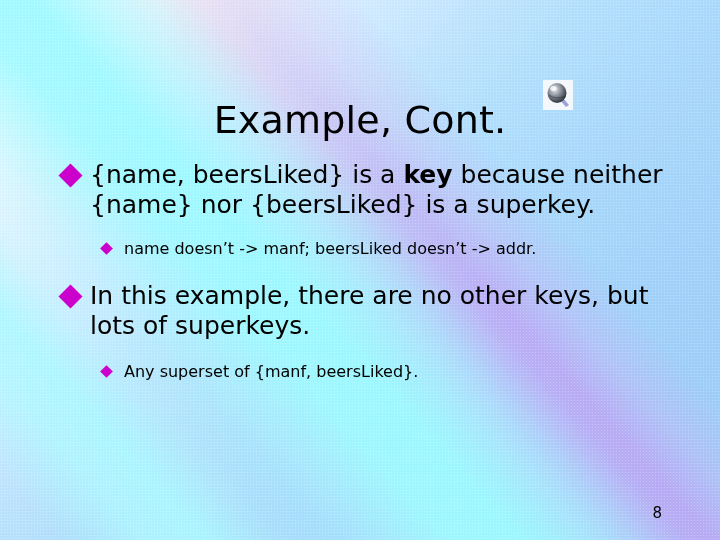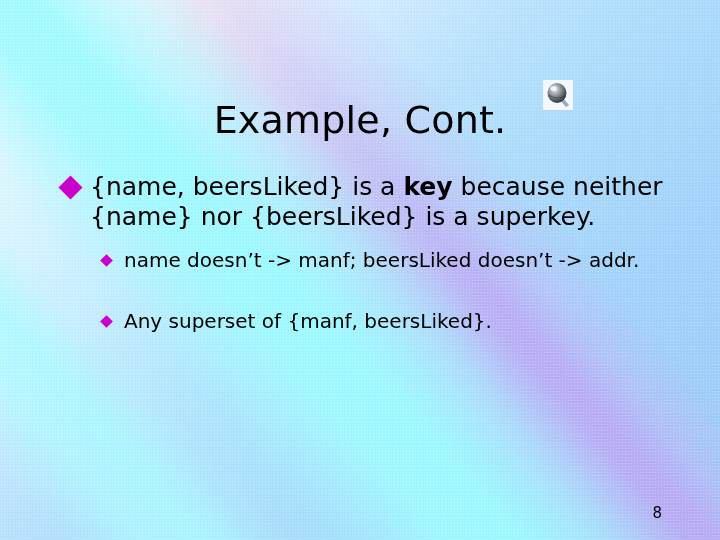--- a/index.html
+++ b/index.html
@@ -130,21 +130,21 @@
     width: 30px;
     height: 30px;
     background: #f4f7fb;
     display: block;
   }
   #title-emblem svg { display: block; }
 
   #body {
     position: absolute;
     left: 58px;
-    top: 172px;
+    top: 160px;
     width: 612px;
   }
 
   .lvl1 {
     position: relative;
     padding-left: 32px;
     font-size: 25px;
     line-height: 30px;
     color: #000000;
     margin-bottom: 2px;
@@ -158,21 +158,21 @@
     background: #cc00cc;
     transform: rotate(45deg);
   }
   .lvl1 .txt { display: block; }
   .lvl1 b { font-weight: bold; }
 
   .lvl2 {
     position: relative;
     margin-left: 40px;
     padding-left: 26px;
-    font-size: 20px;
+    font-size: 16px;
     line-height: 25px;
     color: #000000;
   }
   .lvl2 .bullet-diamond {
     position: absolute;
     left: 4px;
     top: 8px;
     width: 9px;
     height: 9px;
     background: #cc00cc;
@@ -236,20 +236,24 @@
 
       <div class="spacer-a"></div>
 
       <div class="lvl2">
         <span class="bullet-diamond"></span>
         <span class="txt">name doesn’t -&gt; manf; beersLiked doesn’t -&gt; addr.</span>
       </div>
 
       <div class="spacer-b"></div>
 
+      <div class="lvl1">
+        <span class="bullet-diamond"></span>
+        <span class="txt">In this example, there are no other keys, but lots of superkeys.</span>
+      </div>
 
       <div class="spacer-c"></div>
 
       <div class="lvl2">
         <span class="bullet-diamond"></span>
         <span class="txt">Any superset of {manf, beersLiked}.</span>
       </div>
 
     </div>
 

